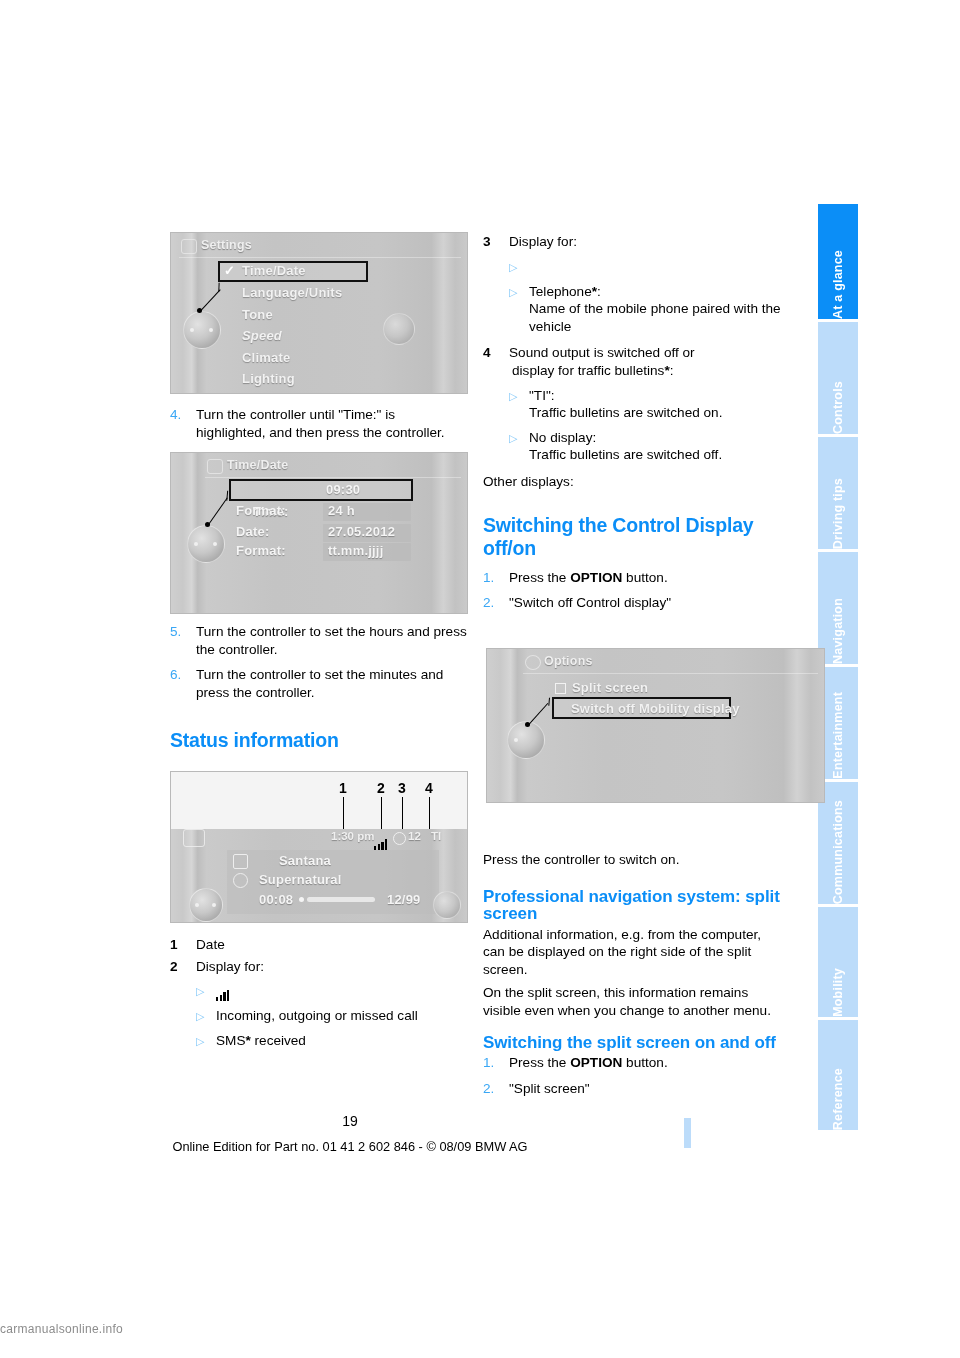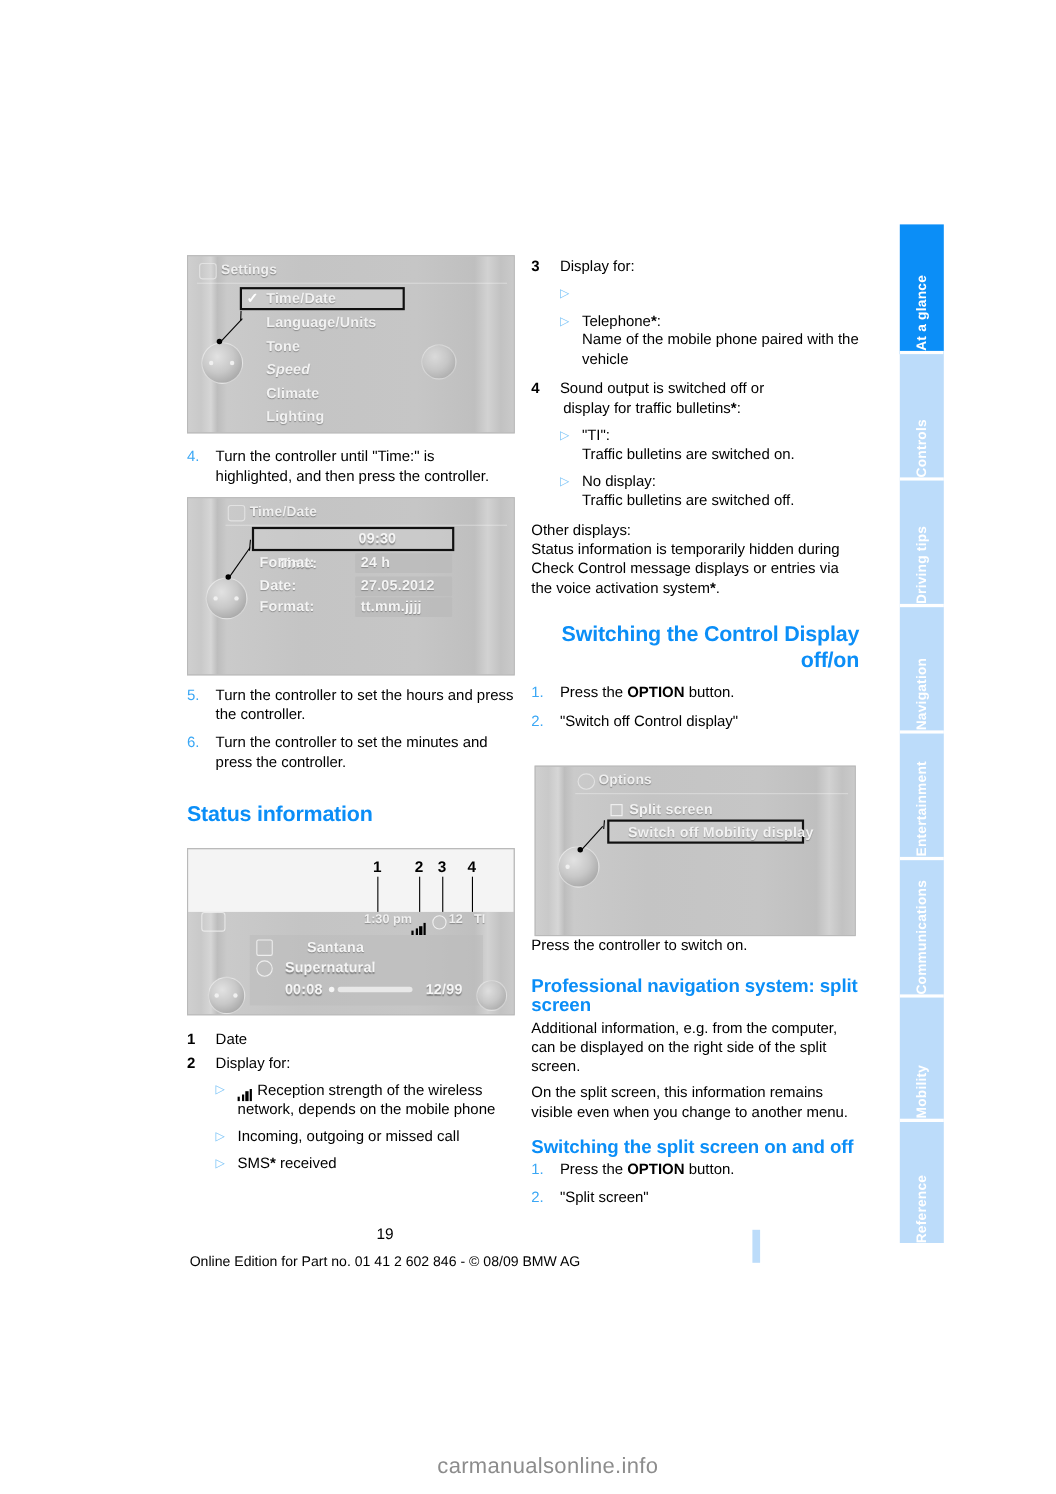--- a/index.html
+++ b/index.html
@@ -318,25 +318,23 @@
     left: 684px;
     top: 1118px;
     width: 7px;
     height: 30px;
     background: #bcdcfa;
   }
   .watermark {
     position: absolute;
     left: 0; right: 0;
     top: 1322px;
-    text-align: center;
-    font-size: 20px;
+    font-size: 12px;
     color: #8c8c8c;
     letter-spacing: .3px;
-    padding-left: 36px;
   }
 </style>
 </head>
 <body>
 
 <div class="page">
 
   <div class="tabstrip">
     <div class="tab active" style="height:118px">
       <span class="tab-label">At a glance</span>
@@ -502,21 +500,21 @@
     <div class="legend" style="margin-top:4px;">
       <div class="lnum">2</div>
       <div class="ltxt">Display for:</div>
     </div>
 
     <div class="sub">
       <div class="tri">▷</div>
       <div class="stxt">
         <span class="signal">
           <i class="b1"></i><i class="b2"></i><i class="b3"></i><i class="b4"></i>
-        </span><span>Reception strength of the wireless network, depends on the mobile phone</span>
+        </span>
       </div>
     </div>
 
     <div class="sub">
       <div class="tri">▷</div>
       <div class="stxt">Incoming, outgoing or missed call</div>
     </div>
 
     <div class="sub">
       <div class="tri">▷</div>
@@ -560,40 +558,37 @@
     <div class="sub">
       <div class="tri">▷</div>
       <div class="stxt">
         <span>No display:</span><br>
         <span>Traffic bulletins are switched off.</span>
       </div>
     </div>
 
     <div style="margin-top:9px;">
       <div>Other displays:</div>
-      <div>
-        <span>Status information is temporarily hidden during Check Control message displays or entries via the voice activation system</span><sup class="ast">*</sup><span>.</span>
-      </div>
-    </div>
-
-    <h2 class="h-blue" style="margin-top:23px;text-align:right;">Switching the Control Display off/on</h2>
+    </div>
+
+    <h2 class="h-blue" style="margin-top:23px;">Switching the Control Display off/on</h2>
 
     <div class="step" style="margin-top:9px;">
       <div class="num">1.</div>
       <div class="txt">
         <span>Press the </span><span class="bold">OPTION</span><span> button.</span>
       </div>
     </div>
     <div class="step" style="margin-top:8px;">
       <div class="num">2.</div>
       <div class="txt">"Switch off Control display"</div>
     </div>
   </div>
 
-  <div class="shot" style="left:486px; top:696px; width:292px; height:155px;">
+  <div class="shot" style="left:486px; top:648px; width:339px; height:155px;">
     <div class="shot-bg"></div>
     <div class="shot-arc" style="left:-255px; top:-130px; width:420px; height:420px; border-width:0 0 0 9px; border-left-color:rgba(255,255,255,.45);"></div>
     <div class="shot-arc" style="left:-272px; top:-150px; width:460px; height:460px; border-width:0 0 0 5px; border-left-color:rgba(150,150,150,.45);"></div>
     <div class="shot-arc" style="left:196px; top:-180px; width:520px; height:520px; border-width:0 5px 0 0; border-right-color:rgba(255,255,255,.4);"></div>
     <div class="shot-arc" style="left:220px; top:-200px; width:560px; height:560px; border-width:0 3px 0 0; border-right-color:rgba(160,160,160,.4);"></div>
 
     <div class="shot-titleicon" style="left:38px; border-radius:50%;"></div>
     <div class="shot-title" style="left:57px;">Options</div>
     <div class="shot-titlebar-line" style="left:36px;"></div>
 

